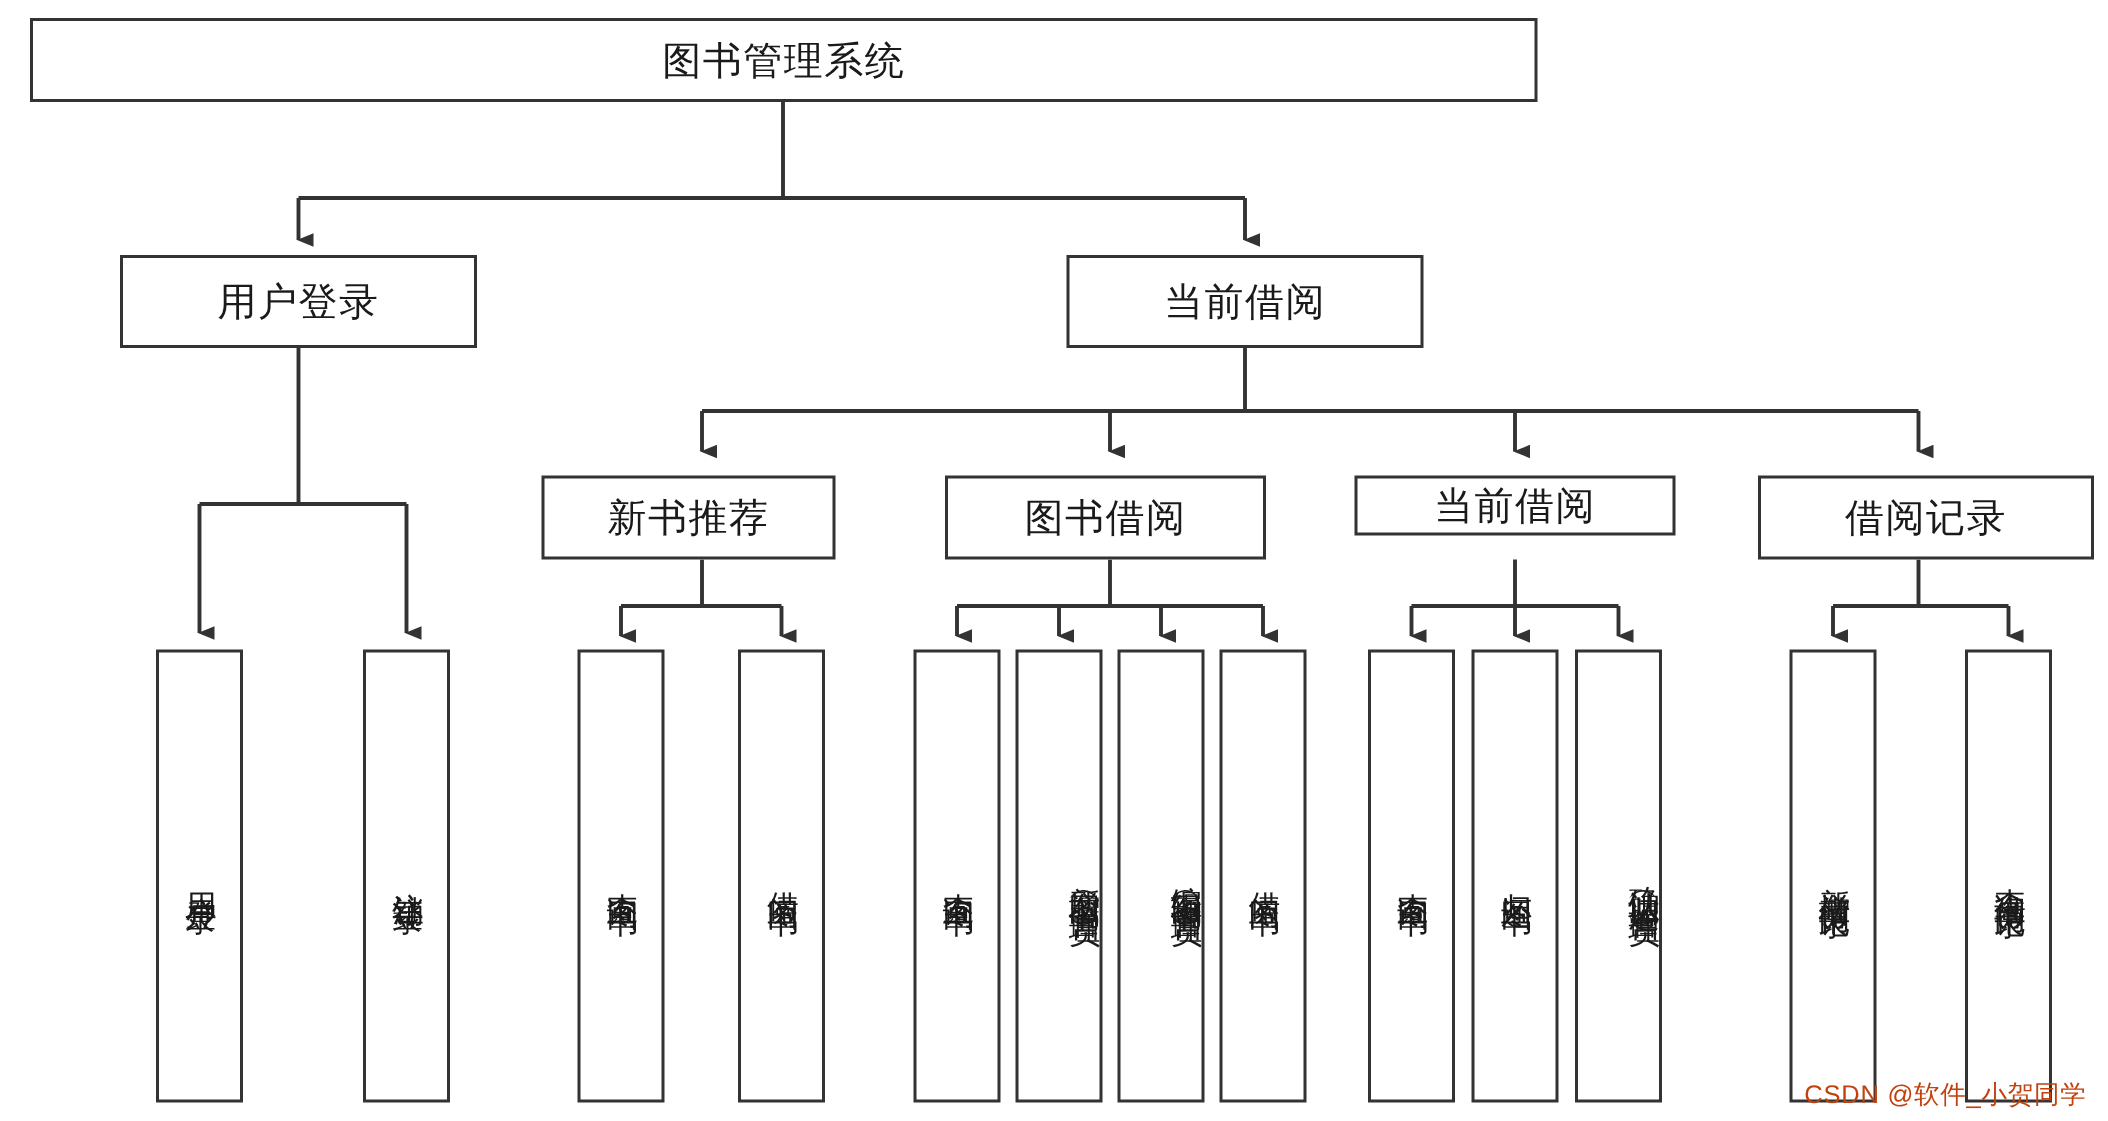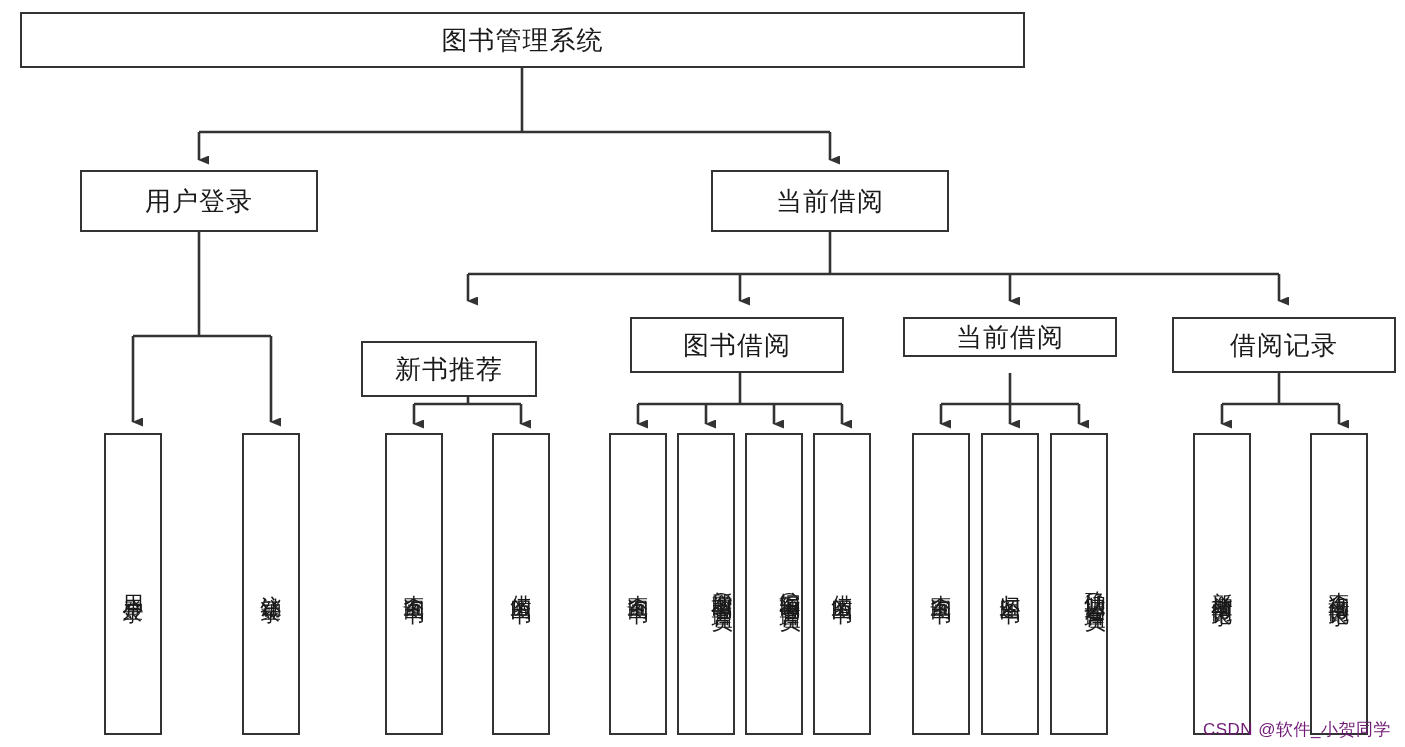--- a/index.html
+++ b/index.html
@@ -52,21 +52,21 @@
   }
   .node.vert.mid {
     align-items: center;
     padding-top: 0;
   }
   .watermark {
     position: absolute;
     right: 14px;
     bottom: 6px;
     font-size: 17px;
-    color: #701a75;
+    color: #c2410c;
     letter-spacing: 0.5px;
     white-space: nowrap;
   }
 </style>
 </head>
 <body>
 
 <div id="canvas">
 
   <svg class="wires" viewBox="0 0 1405 747" xmlns="http://www.w3.org/2000/svg">
@@ -123,21 +123,21 @@
     <span>图书管理系统</span>
   </div>
 
   <div class="node horiz" style="left:80px; top:170px; width:238px; height:62px;">
     <span>用户登录</span>
   </div>
   <div class="node horiz" style="left:711px; top:170px; width:238px; height:62px;">
     <span>当前借阅</span>
   </div>
 
-  <div class="node horiz" style="left:361px; top:317px; width:176px; height:56px;margin-top:24px;">
+  <div class="node horiz" style="left:361px; top:317px; width:196px; height:56px;">
     <span>新书推荐</span>
   </div>
   <div class="node horiz" style="left:630px; top:317px; width:214px; height:56px;">
     <span>图书借阅</span>
   </div>
   <div class="node horiz" style="left:903px; top:317px; width:214px; height:40px;">
     <span>当前借阅</span>
   </div>
   <div class="node horiz" style="left:1172px; top:317px; width:224px; height:56px;">
     <span>借阅记录</span>

